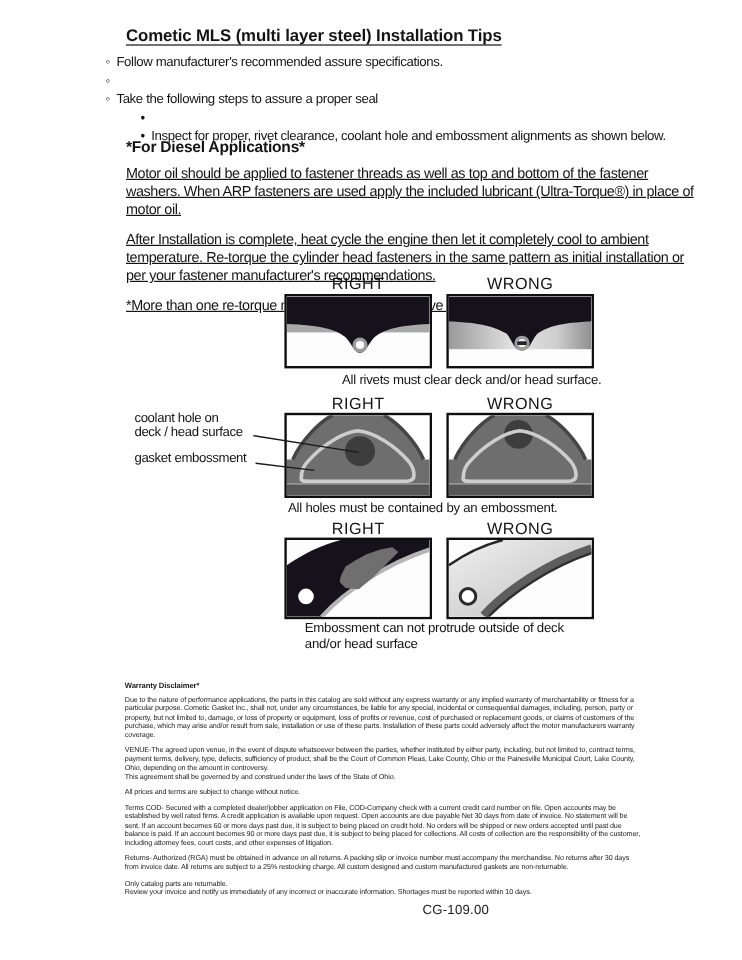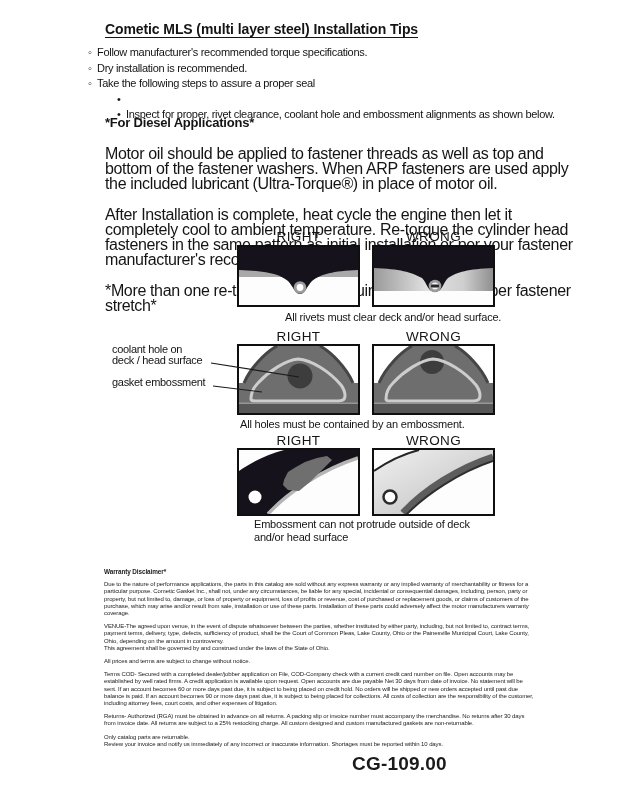--- a/index.html
+++ b/index.html
@@ -13,50 +13,49 @@
     font-size:14px;font-weight:bold;letter-spacing:-0.1px;
     text-decoration:underline;text-underline-offset:3px;
   }
   .tips{position:absolute;left:88px;top:45px;font-size:11px;letter-spacing:-0.3px;}
   .tip-row{display:flex;line-height:15.5px;white-space:nowrap;}
   .tip-row .marker{width:9px;flex:0 0 9px;}
   .tip-row.sub{margin-left:29px;}
   
   .diesel{position:absolute;left:105px;top:115px;width:480px;}
   .diesel h2{margin:0 0 7px 0;font-size:13px;letter-spacing:-0.2px;}
-  .diesel p{margin:16px 0 10px 0;font-size:16px;line-height:15px;letter-spacing:-0.35px;}
+  .diesel p{margin:1px 0 10px 0;font-size:12px;line-height:15px;letter-spacing:-0.35px;text-decoration:underline;}
   
   .dlabel{position:absolute;width:123px;text-align:center;font-size:13.5px;letter-spacing:0.4px;}
   .dbox{position:absolute;width:123px;border:2px solid #0f0f0f;box-sizing:border-box;background:#fff;}
   .dbox svg{display:block;width:100%;height:100%;}
   .dcaption{position:absolute;font-size:11px;letter-spacing:-0.2px;line-height:13px;}
   .annot{position:absolute;width:98px;font-size:11px;line-height:11px;letter-spacing:-0.3px;}
   .leader{position:absolute;left:110px;top:340px;pointer-events:none;z-index:3;}
   
   .legal{position:absolute;left:104px;top:568px;width:430px;font-size:6px;line-height:7.2px;letter-spacing:-0.1px;color:#1c1c1c;}
   .legal .lh{font-weight:bold;font-size:6.4px;margin:0 0 6px 0;}
   .legal .lp{margin:0 0 6px 0;}
   .legal .lp div{margin:0;}
-  .footer-code{position:absolute;left:352px;top:753px;font-size:19px;letter-spacing:0.2px;color:#1a1a1a;font-weight:bold;}
+  .footer-code{position:absolute;left:352px;top:753px;font-size:11px;letter-spacing:0.2px;color:#1a1a1a;}
 </style>
 </head>
 <body>
 
 <div class="page">
 
   <div class="doc-title">Cometic MLS (multi layer steel) Installation Tips</div>
 
   <div class="tips">
     <div class="tip-row">
       <span class="marker">◦</span>
-      <span>Follow manufacturer's recommended torque specifications.</span>
+      <span>Follow manufacturer's recommended assure specifications.</span>
     </div>
     <div class="tip-row">
       <span class="marker">◦</span>
-      <span>Dry installation is recommended.</span>
     </div>
     <div class="tip-row">
       <span class="marker">◦</span>
       <span>Take the following steps to assure a proper seal</span>
     </div>
     <div class="tip-row sub">
       <span class="marker">•</span>
     </div>
     <div class="tip-row sub">
       <span class="marker">•</span>

